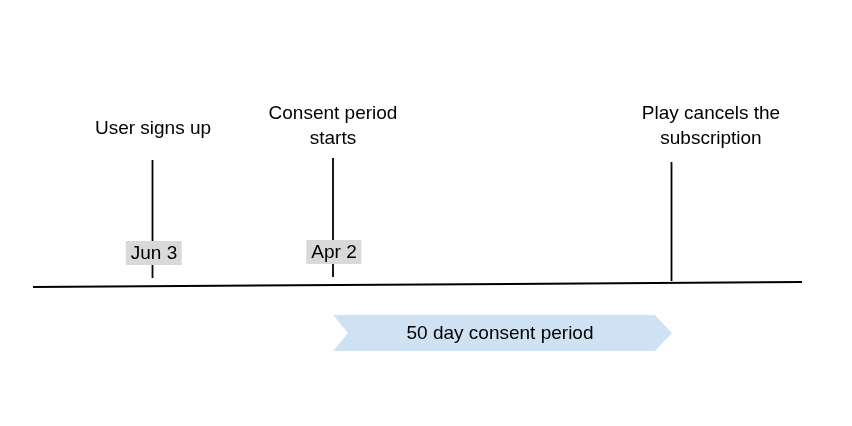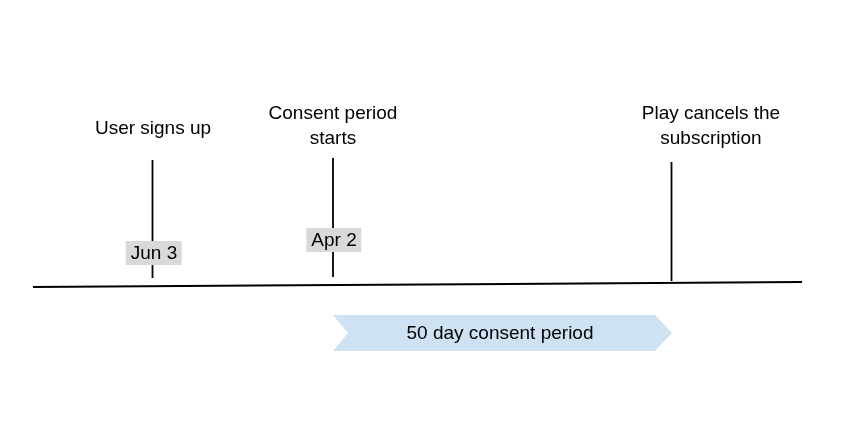--- a/index.html
+++ b/index.html
@@ -64,17 +64,17 @@
     <polygon points="333,315 655,315 672,333 655,351 333,351 348,333" stroke-width="1.6" fill="#cfe2f3"></polygon>
   </svg>
 
   <div class="event-label" style="left:153px; top:127px;">User signs up</div>
   <div class="event-label" style="left:333px; top:125px;">Consent period
 starts</div>
   <div class="event-label" style="left:671px; top:125px;margin-left:40px;">Play cancels the
 subscription</div>
 
   <div class="date-chip" style="left:154px; top:253px;">Jun 3</div>
-  <div class="date-chip" style="left:334px; top:240px;">Apr 2</div>
+  <div class="date-chip" style="left:334px; top:252px;">Apr 2</div>
 
   <div class="banner-label" style="left:500px; top:333px;">50 day consent period</div>
 
 </div>
 
 </body></html>

